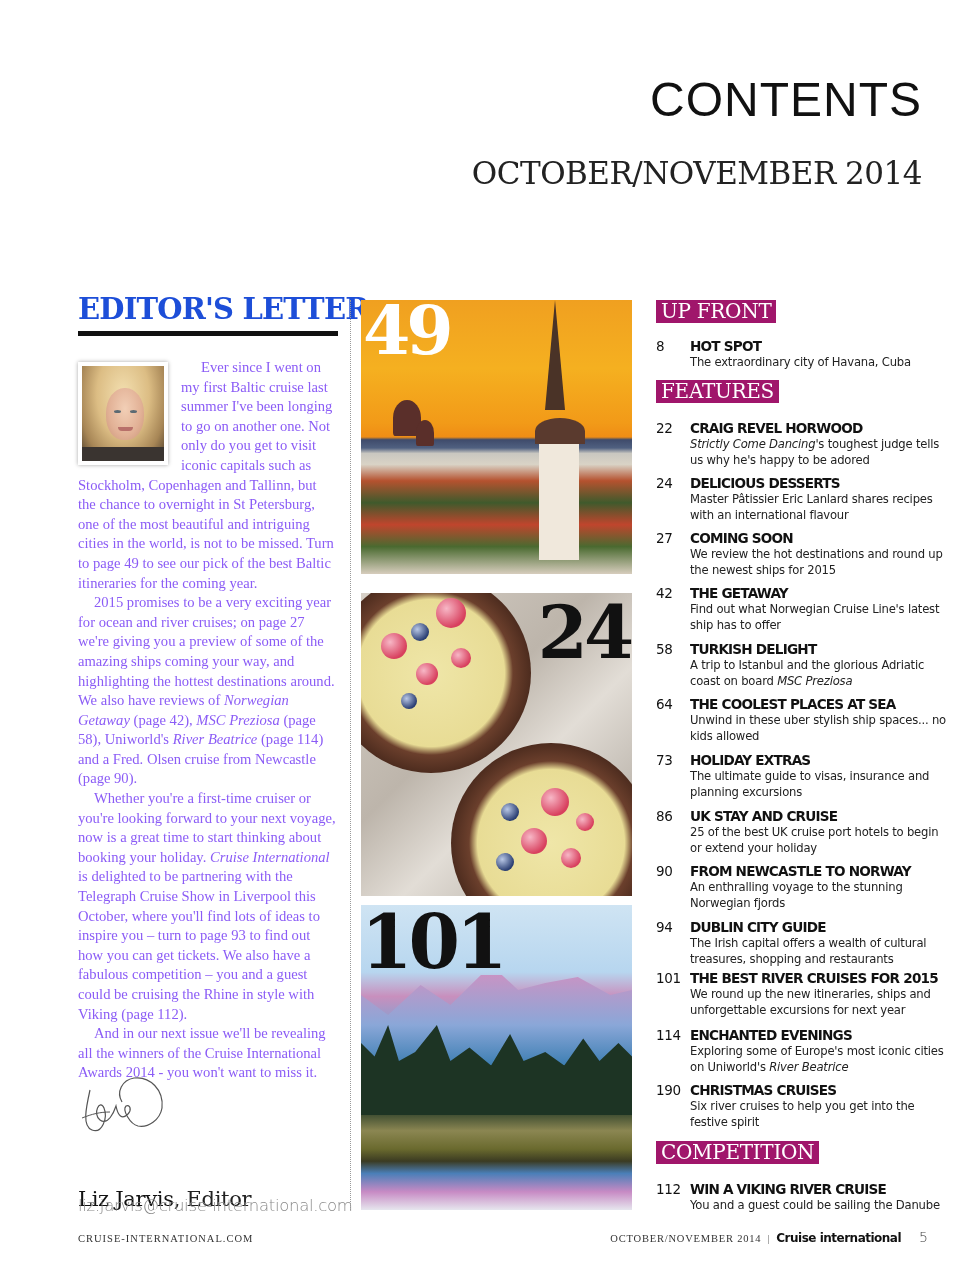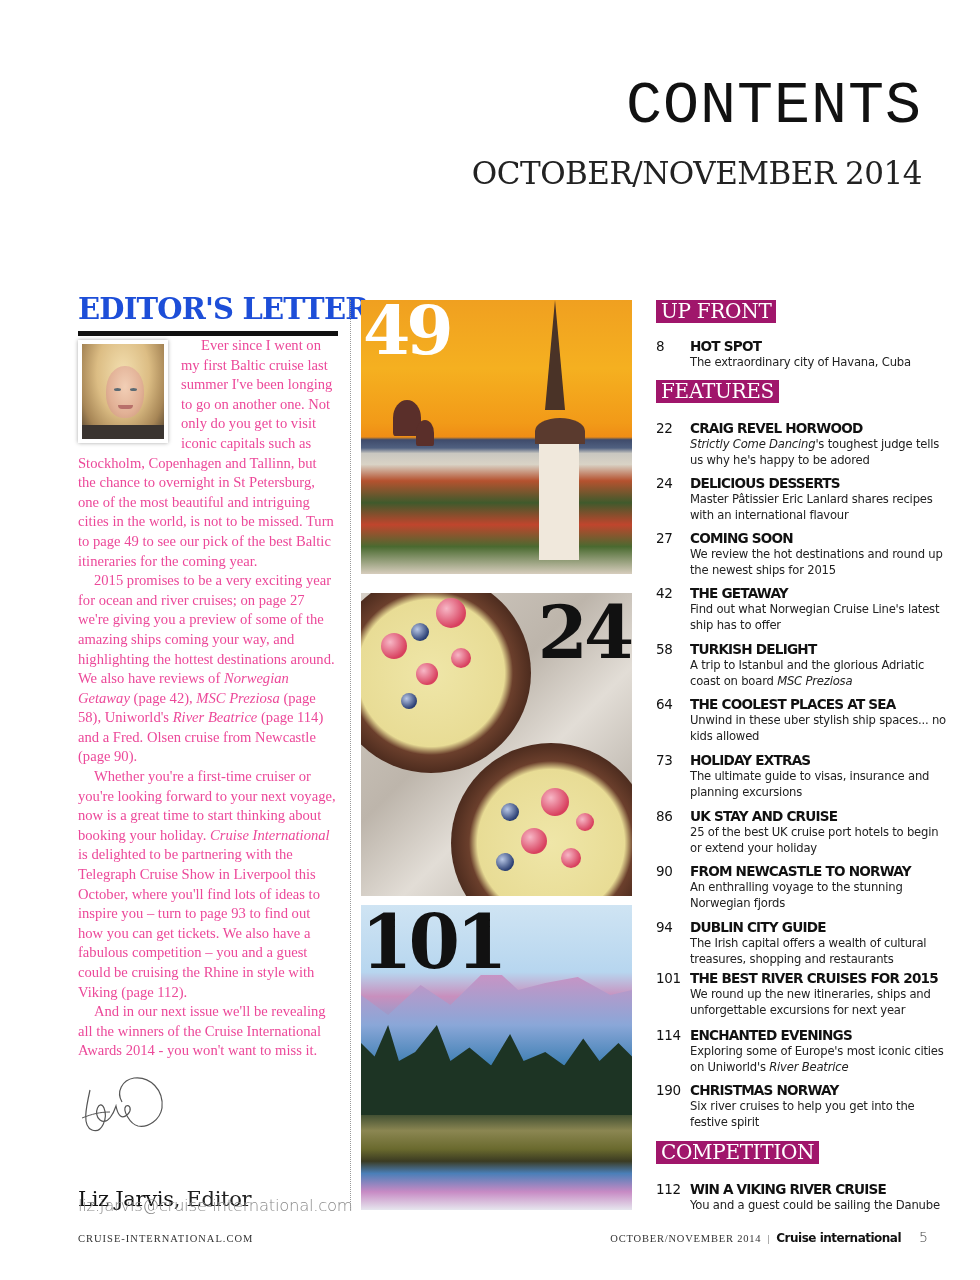--- a/index.html
+++ b/index.html
@@ -1,27 +1,27 @@
 <!DOCTYPE html>
 <html><head>
 <meta charset="utf-8">
 <style>
   html, body { margin: 0; padding: 0; background: #ffffff; }
   body { width: 980px; height: 1280px; position: relative; overflow: hidden; color: #1a1a1a; }
 
   
-  .title { position: absolute; right: 58px; top: 76px; font-family: Liberation Mono, monospace; font-weight: normal; font-size: 60px; letter-spacing: 1px; line-height: 1; color: #111; margin: 0; transform: scaleY(1.0); }
+  .title { position: absolute; right: 58px; top: 76px; font-family: Liberation Sans, sans-serif; font-weight: normal; font-size: 48px; letter-spacing: 1px; line-height: 1; color: #111; margin: 0; transform: scaleY(1.0); }
   .subtitle { position: absolute; right: 58px; top: 158px; font-family: "DejaVu Serif", serif; font-size: 31px; line-height: 1; color: #222; letter-spacing: -0.5px; }
   .title, .subtitle { font-weight: 200; }
 
   
   .editor { position: absolute; left: 78px; top: 294px; width: 260px; }
   .editor-heading { font-family: "DejaVu Serif", serif; font-size: 29px; color: #1d4ed8; margin: 0; letter-spacing: -0.8px; white-space: nowrap; line-height: 30px; }
   .editor-rule { height: 5px; background: #111; margin-top: 7px; width: 260px; }
-  .letter { margin-top: 0; font-family: "Liberation Serif", serif; font-size: 14.6px; line-height: 19.6px; color: #ec4899; text-align: left; }
+  .letter { margin-top: 22px; font-family: "Liberation Serif", serif; font-size: 14.6px; line-height: 19.6px; color: #8b5cf6; text-align: left; }
   .letter p { margin: 0; text-indent: 16px; }
   .letter p.first { text-indent: 0; }
   .letter p.first .lead { display: inline-block; width: 20px; }
   .letter em { font-style: italic; }
   .portrait { float: left; width: 82px; height: 95px; margin: 4px 13px 6px 0; border: 4px solid #fff; box-shadow: 0 0 4px rgba(0,0,0,0.35); position: relative; overflow: hidden; background: #d9c8a4; }
   .portrait .hair { position: absolute; inset: 0; background: radial-gradient(ellipse at 50% 30%, #f3dfb0 0%, #dcbd84 45%, #a78656 75%, #4a3b2a 100%); }
   .portrait .face { position: absolute; left: 24px; top: 22px; width: 38px; height: 52px; border-radius: 48% 48% 45% 45%; background: radial-gradient(ellipse at 50% 40%, #f2cfb6 0%, #e2b196 60%, #c99478 100%); }
   .portrait .eye { position: absolute; top: 44px; width: 7px; height: 3px; background: #5c6a73; border-radius: 50%; }
   .portrait .eye.l { left: 32px; } .portrait .eye.r { left: 48px; }
   .portrait .mouth { position: absolute; left: 36px; top: 61px; width: 15px; height: 4px; border-radius: 0 0 8px 8px; background: #b8706a; }
@@ -209,21 +209,21 @@
       <span class="toc-title">THE BEST RIVER CRUISES FOR 2015</span>
     <div class="toc-desc">We round up the new itineraries, ships and unforgettable excursions for next year</div>
   </div>
   <div class="toc-item" style="top:727px;">
     <span class="toc-num">114</span>
       <span class="toc-title">ENCHANTED EVENINGS</span>
     <div class="toc-desc"><span>Exploring some of Europe's most iconic cities on Uniworld's </span><em>River Beatrice</em></div>
   </div>
   <div class="toc-item" style="top:782px;">
     <span class="toc-num">190</span>
-      <span class="toc-title">CHRISTMAS NORWAY</span>
+      <span class="toc-title">CHRISTMAS CRUISES</span>
     <div class="toc-desc">Six river cruises to help you get into the festive spirit</div>
   </div>
 
   <div class="toc-section" style="top:841px;"><span class="section-label">COMPETITION</span></div>
   <div class="toc-item" style="top:881px;">
     <span class="toc-num">112</span>
       <span class="toc-title">WIN A VIKING RIVER CRUISE</span>
     <div class="toc-desc">You and a guest could be sailing the Danube</div>
   </div>
 </div>

